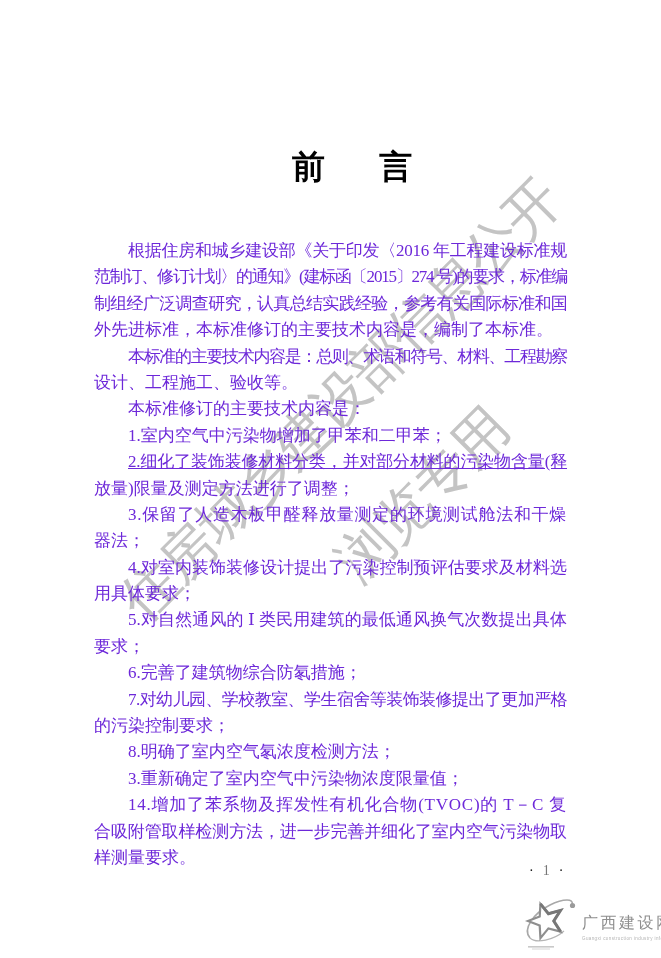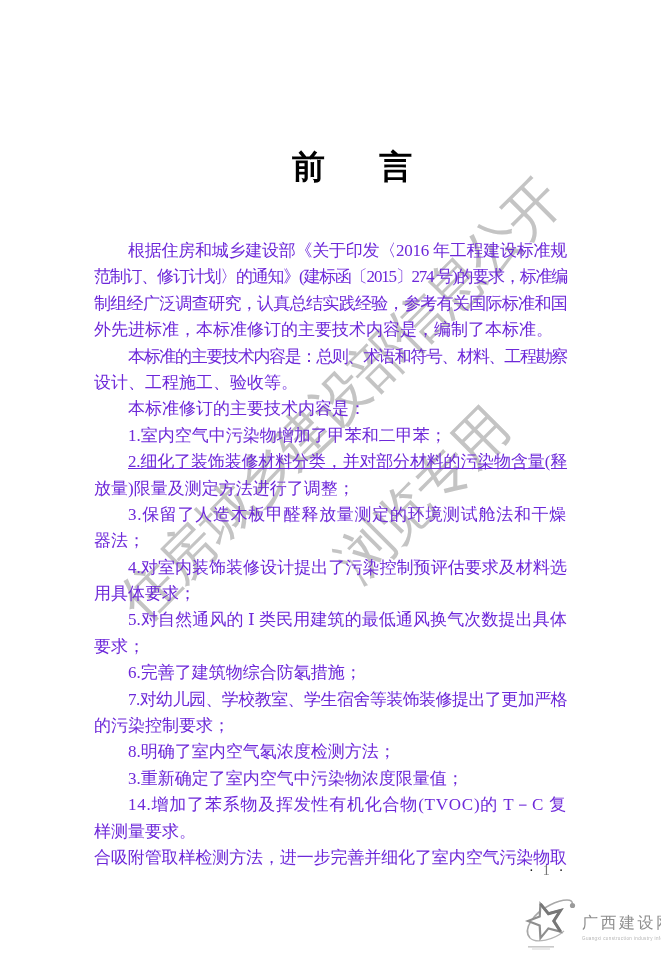--- a/index.html
+++ b/index.html
@@ -107,22 +107,22 @@
     <div class="bline ind fill" style="letter-spacing: 0.0462963px;">4.对室内装饰装修设计提出了污染控制预评估要求及材料选</div>
     <div class="bline">用具体要求；</div>
     <div class="bline ind fill" style="letter-spacing: 0.104526px;">5.对自然通风的 Ⅰ 类民用建筑的最低通风换气次数提出具体</div>
     <div class="bline">要求；</div>
     <div class="bline ind">6.完善了建筑物综合防氡措施；</div>
     <div class="bline ind fill" style="letter-spacing: -0.5625px; text-align: right;">7.对幼儿园、学校教室、学生宿舍等装饰装修提出了更加严格</div>
     <div class="bline">的污染控制要求；</div>
     <div class="bline ind">8.明确了室内空气氡浓度检测方法；</div>
     <div class="bline ind">3.重新确定了室内空气中污染物浓度限量值；</div>
     <div class="bline ind fill" style="letter-spacing: 0.771673px;">14.增加了苯系物及挥发性有机化合物(TVOC)的 T－C 复</div>
+    <div class="bline fill" style="letter-spacing: -0.107143px;">合吸附管取样检测方法，进一步完善并细化了室内空气污染物取</div>
     <div class="bline">样测量要求。</div>
-    <div class="bline fill" style="letter-spacing: -0.107143px;">合吸附管取样检测方法，进一步完善并细化了室内空气污染物取</div>
   </div>
 
   <div id="pageno">
     <span class="dot">·</span><span class="num">1</span><span class="dot">·</span>
   </div>
 
   <div id="logo">
     <span>
       <svg width="56" height="60" viewBox="0 0 56 60">
 

